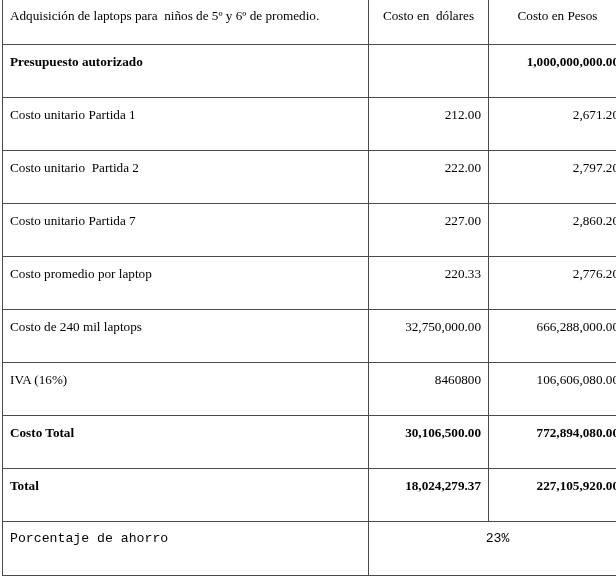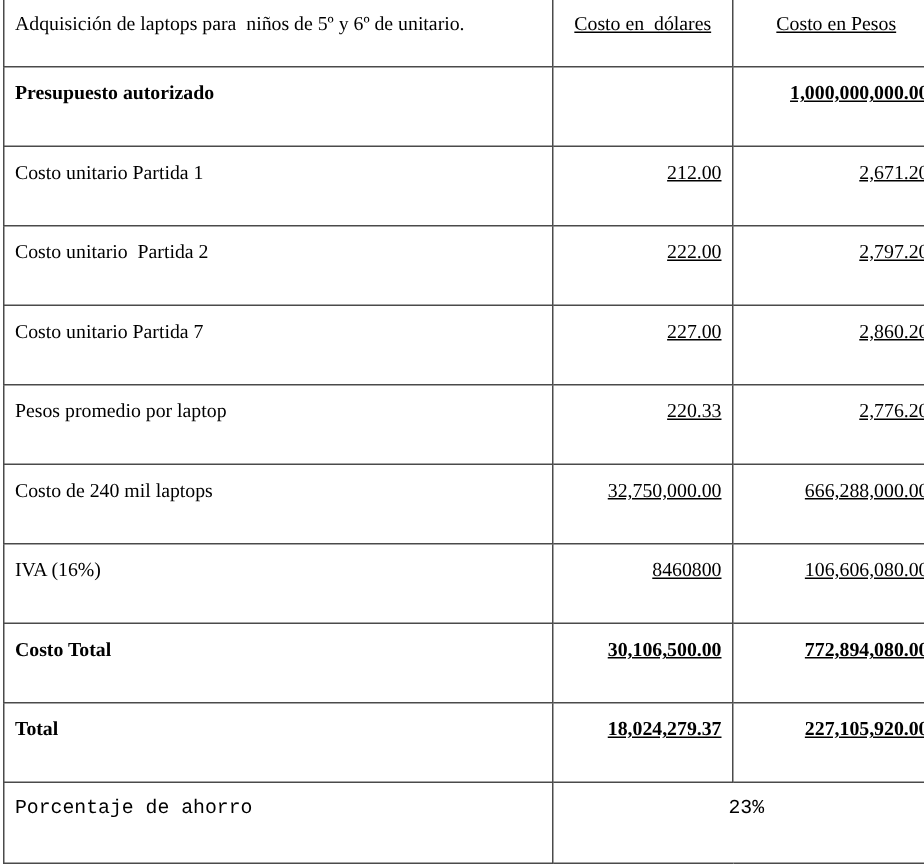--- a/index.html
+++ b/index.html
@@ -51,21 +51,21 @@
 
   .cell-pad {
     display: block;
     padding: 9px 7px 0 7px;
     min-height: 43px;
     box-sizing: border-box;
   }
   td.cell-concept .cell-pad { padding-left: 7px; }
 
   .cell-usd .cell-pad,
-  .cell-mxn .cell-pad { text-align: right; text-decoration: underline; }
+  .cell-mxn .cell-pad { text-align: right; }
 
   .cell-merged .cell-pad { text-align: center; }
 
   tr.row-header .cell-pad { padding-top: 8px; }
   tr.row-header td.cell-usd .cell-pad,
   tr.row-header td.cell-mxn .cell-pad { text-align: center; }
 
   tr.is-bold td .cell-pad { font-weight: bold; }
 
   
@@ -82,21 +82,21 @@
 
   <table class="cost-table">
     <colgroup>
       <col class="c-concept">
       <col class="c-usd">
       <col class="c-mxn">
     </colgroup>
     <thead>
       <tr class="row-header">
         <td class="cell-concept">
-          <span class="cell-pad nowrap">Adquisición de laptops para  niños de 5º y 6º de unitario.</span>
+          <span class="cell-pad nowrap">Adquisición de laptops para  niños de 5º y 6º de promedio.</span>
         </td>
         <td class="cell-usd">
           <span class="cell-pad nowrap">Costo en  dólares</span>
         </td>
         <td class="cell-mxn">
           <span class="cell-pad nowrap">Costo en Pesos</span>
         </td>
       </tr>
     </thead>
     <tbody>
@@ -144,21 +144,21 @@
         <td class="cell-usd">
           <span class="cell-pad nowrap">227.00</span>
         </td>
         <td class="cell-mxn">
           <span class="cell-pad nowrap">2,860.20</span>
         </td>
       </tr>
 
       <tr class="row-body">
         <td class="cell-concept">
-          <span class="cell-pad nowrap">Pesos promedio por laptop</span>
+          <span class="cell-pad nowrap">Costo promedio por laptop</span>
         </td>
         <td class="cell-usd">
           <span class="cell-pad nowrap">220.33</span>
         </td>
         <td class="cell-mxn">
           <span class="cell-pad nowrap">2,776.20</span>
         </td>
       </tr>
 
       <tr class="row-body">

